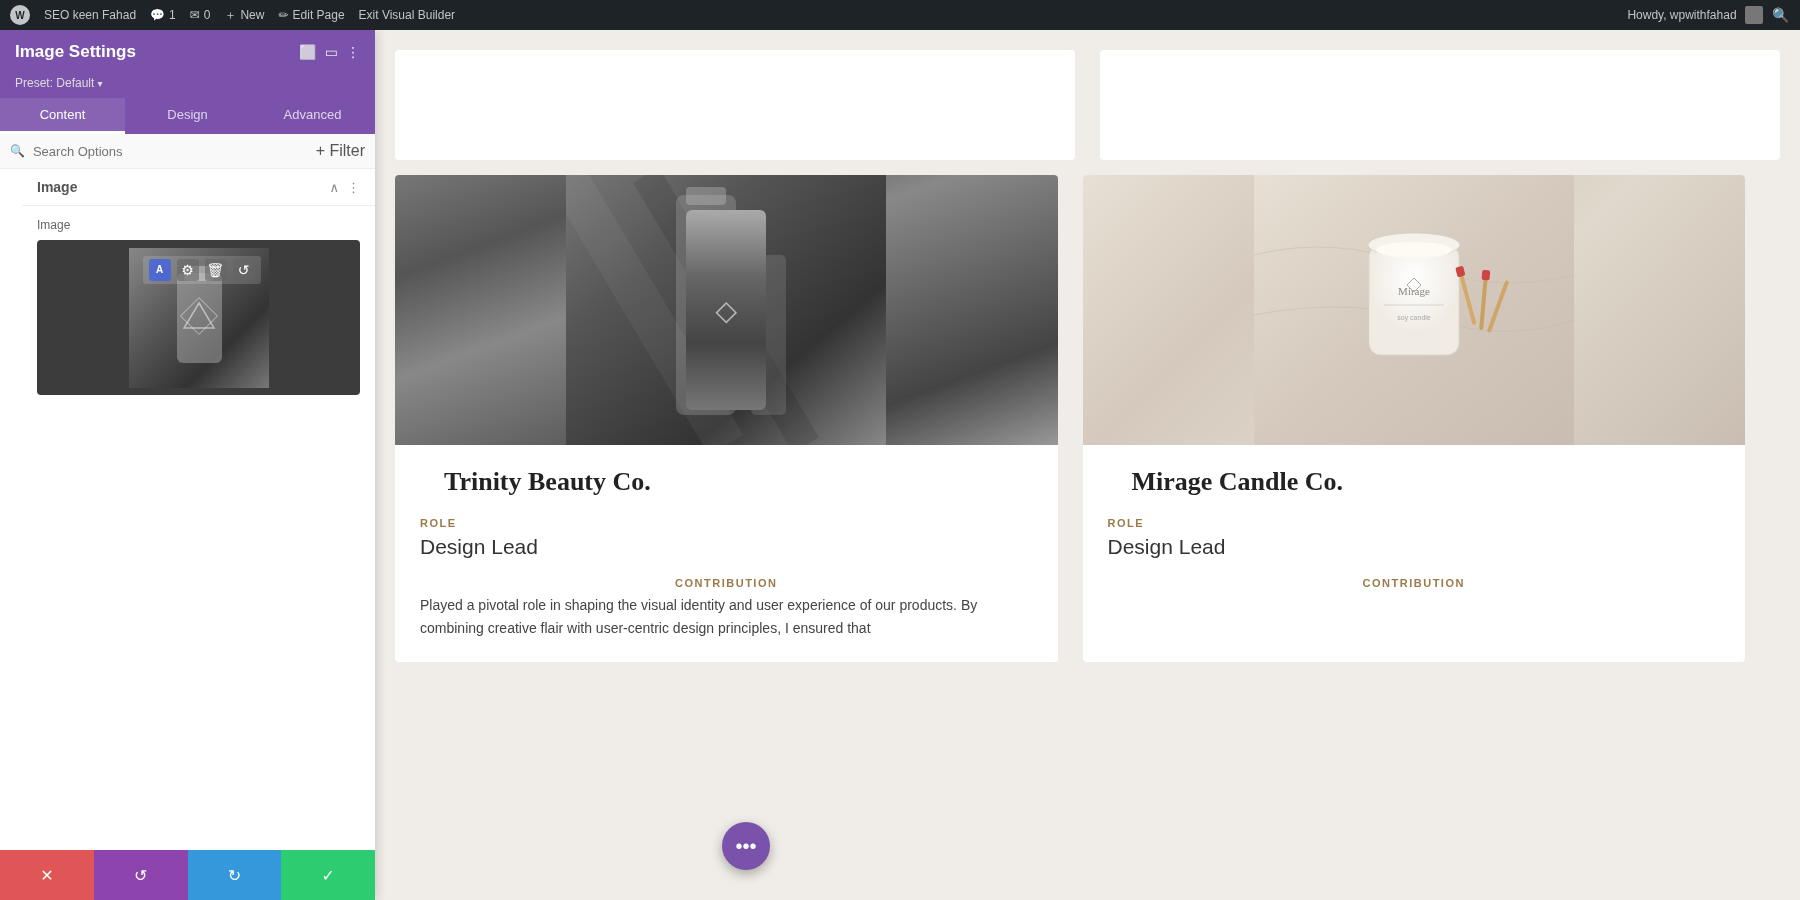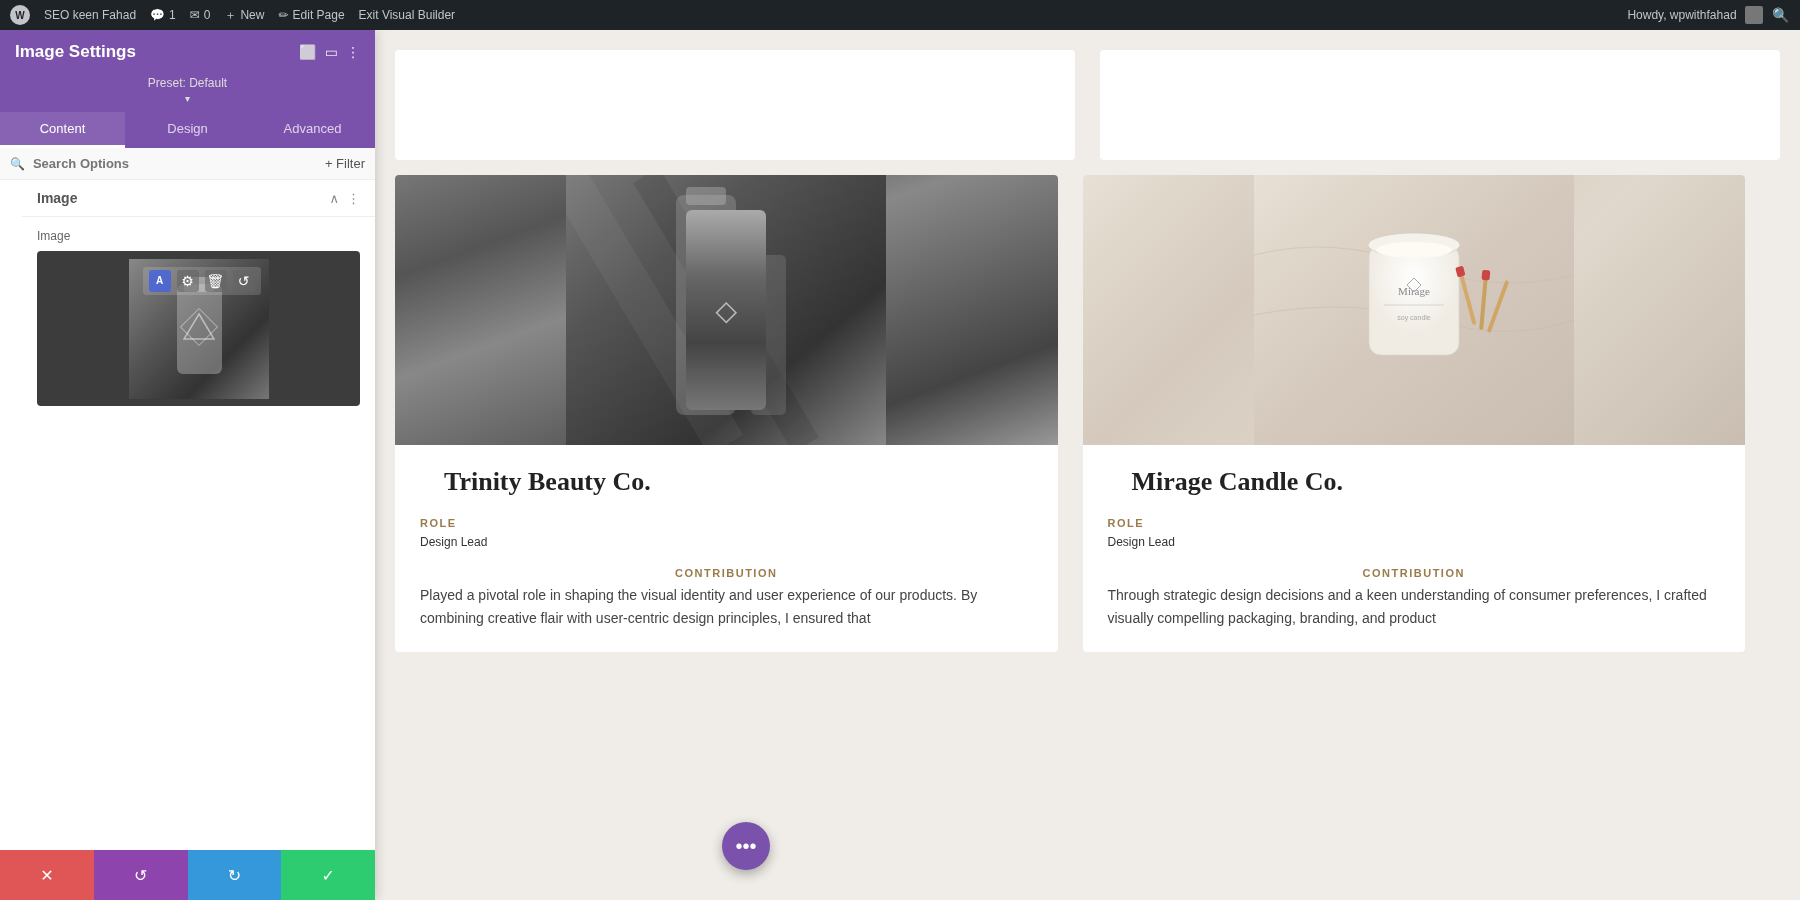--- a/index.html
+++ b/index.html
@@ -95,21 +95,20 @@
       cursor: pointer;
       opacity: 0.85;
     }
     .panel-preset {
       color: #ddd;
       font-size: 12px;
       cursor: pointer;
       display: flex;
       align-items: center;
       gap: 3px;
-      flex-direction: column;
     }
     .panel-preset .arrow { font-size: 10px; }
 
     .panel-tabs {
       display: flex;
       background: #7b52ab;
     }
     .panel-tab {
       flex: 1;
       padding: 9px 8px;
@@ -133,28 +132,27 @@
       border-bottom: 1px solid #eee;
       gap: 8px;
     }
     .panel-search-input {
       flex: 1;
       border: none;
       background: transparent;
       font-size: 13px;
       color: #888;
       outline: none;
-      font-weight: bold;
     }
     .panel-filter-btn {
       display: flex;
       align-items: center;
       gap: 4px;
       color: #555;
-      font-size: 13px;
+      font-size: 16px;
       cursor: pointer;
     }
 
     .panel-section {
       flex: 1;
       overflow-y: auto;
       padding-left: 22px;
     }
 
     .section-header {
@@ -378,21 +376,21 @@
     }
     .card-meta-label {
       font-size: 11px;
       font-weight: 700;
       color: #9b7b4a;
       letter-spacing: 1.5px;
       text-transform: uppercase;
       margin-bottom: 6px;
     }
     .card-meta-value {
-      font-size: 12px;
+      font-size: 21px;
       color: #333;
       margin-bottom: 18px;
     }
     .card-contribution-label {
       font-size: 11px;
       font-weight: 700;
       color: #9b7b4a;
       letter-spacing: 1.5px;
       text-transform: uppercase;
       margin-bottom: 5px;
@@ -659,21 +657,20 @@
                 <rect x="-2" y="-45" width="4" height="55" rx="2" fill="#d0a568"></rect>
               </g>
             </svg>
           </div>
         </div>
         <div class="card-body">
           <div class="card-company">Mirage Candle Co.</div>
           <div class="card-meta-label">ROLE</div>
           <div class="card-meta-value">Design Lead</div>
           <div class="card-contribution-label">CONTRIBUTION</div>
-          <div class="card-contribution-text">Through strategic design decisions and a keen understanding of consumer preferences, I crafted visually compelling packaging, branding, and product</div>
         </div>
       </div>
 
     </div>
   </div>
 </div>
 
 <div class="fab-button">
   <span class="fab-icon">•••</span>
 </div>

